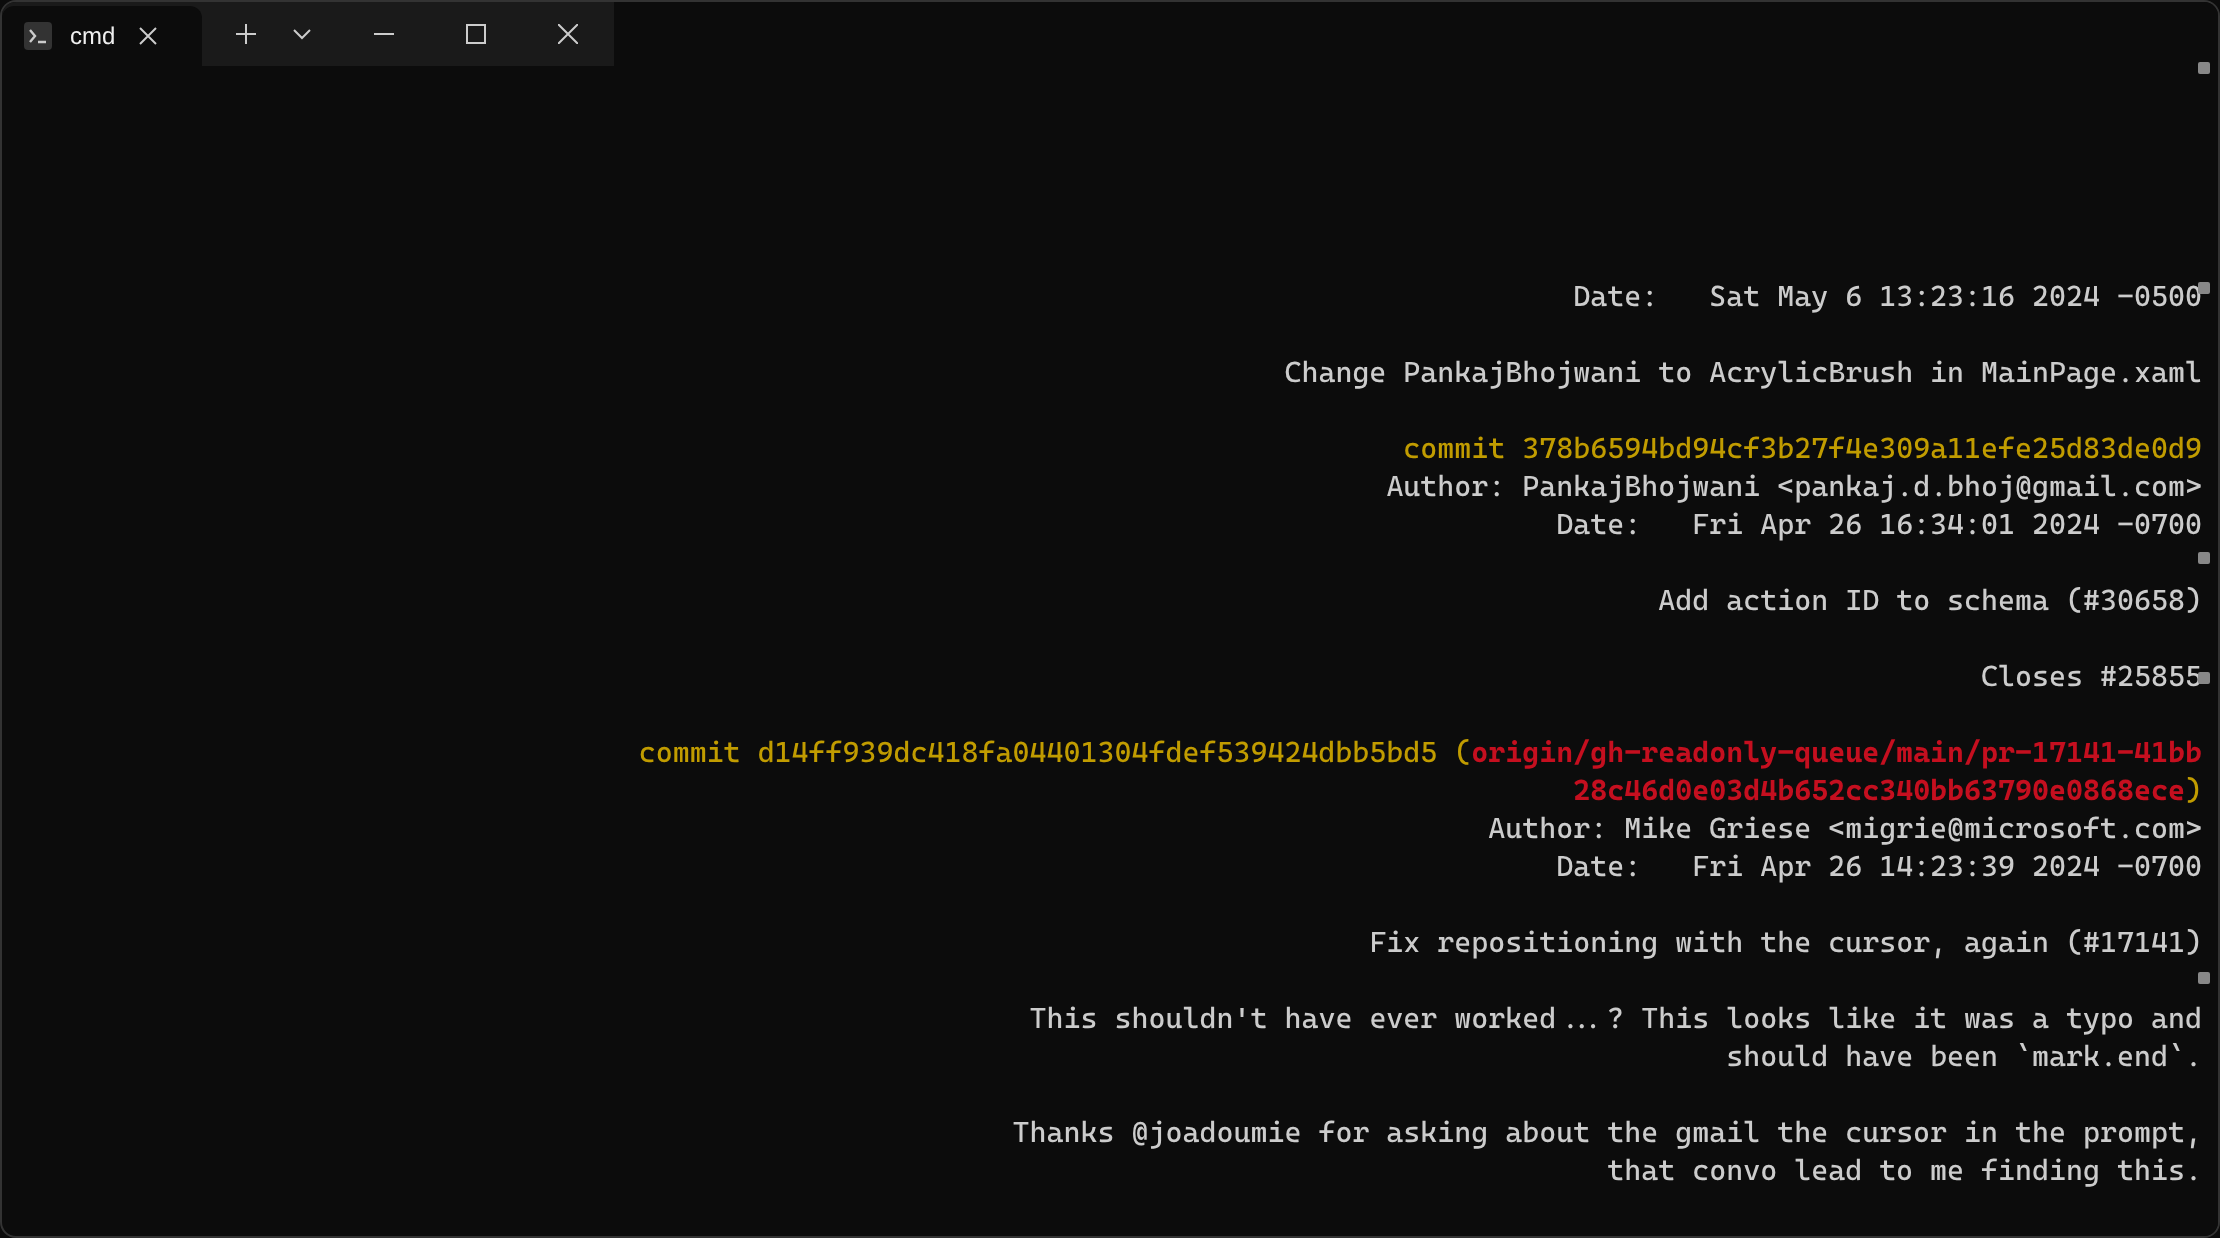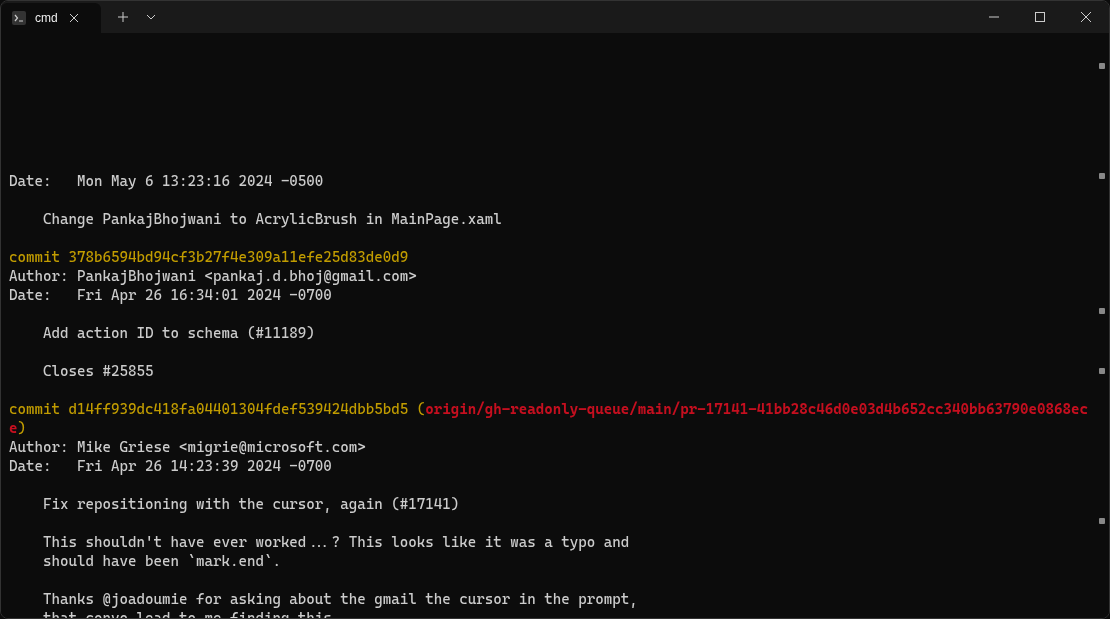--- a/index.html
+++ b/index.html
@@ -11,22 +11,23 @@
   width: 1110px;
   height: 619px;
 }
 .window {
   width: 1110px;
   height: 619px;
   background: #0c0c0c;
   border-radius: 8px;
   overflow: hidden;
   display: flex;
-  flex-direction: column;
+  flex-direction: row;
   border: 1px solid #333;
+  text-align: right;
 }
 .titlebar {
   height: 32px;
   background: #1a1a1a;
   display: flex;
   align-items: stretch;
   -webkit-app-region: drag;
 }
 .tab {
   display: flex;
@@ -170,29 +171,29 @@
       </div>
     </div>
   </div>
 
   <div class="terminal">
     <div class="scrollbar-stub" style="top:30px"></div>
     <div class="scrollbar-stub" style="top:140px"></div>
     <div class="scrollbar-stub" style="top:275px"></div>
     <div class="scrollbar-stub" style="top:335px"></div>
     <div class="scrollbar-stub" style="top:485px"></div>
-    <div class="terminal-inner"><span>Date:   Mon May 6 13:23:16 2024 -0500</span>
+    <div class="terminal-inner"><span>Date:   Sat May 6 13:23:16 2024 -0500</span>
 
 <span>    Change PankajBhojwani to AcrylicBrush in MainPage.xaml</span>
 
 <span class="yellow"><span>commit </span><span>378b6594bd94cf3b27f4e309a11efe25d83de0d9</span></span>
 <span>Author: PankajBhojwani &lt;pankaj.d.bhoj@gmail.com&gt;</span>
 <span>Date:   Fri Apr 26 16:34:01 2024 -0700</span>
 
-<span>    Add action ID to schema (#11189)</span>
+<span>    Add action ID to schema (#30658)</span>
 
 <span>    Closes #25855</span>
 
 <span class="yellow"><span>commit </span><span>d14ff939dc418fa04401304fdef539424dbb5bd5</span><span> (</span><span class="red bold">origin/gh-readonly-queue/main/pr-17141-41bb28c46d0e03d4b652cc340bb63790e0868ece</span><span>)</span></span>
 <span>Author: Mike Griese &lt;migrie@microsoft.com&gt;</span>
 <span>Date:   Fri Apr 26 14:23:39 2024 -0700</span>
 
 <span>    Fix repositioning with the cursor, again (#17141)</span>
 
 <span>    This shouldn't have ever worked...? This looks like it was a typo and</span>

